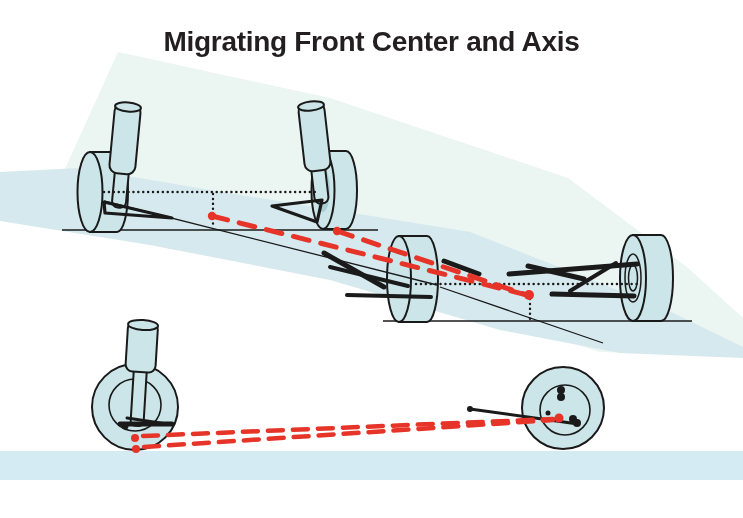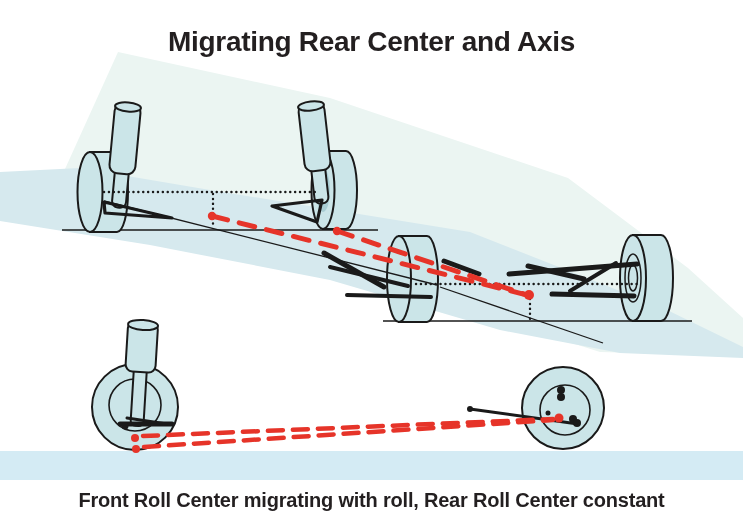--- a/index.html
+++ b/index.html
@@ -39,21 +39,21 @@
   .red-dash{stroke:var(--accent-red);stroke-width:5;stroke-dasharray:16 12;stroke-linecap:round;fill:none;}
   .red-dash-b{stroke:var(--accent-red);stroke-width:4.5;stroke-dasharray:15 10;stroke-linecap:round;fill:none;}
   .red-dot{fill:var(--accent-red);stroke:none;}
   .black-dot{fill:var(--outline);stroke:none;}
 </style>
 </head>
 <body>
 
 <div id="stage">
 
-  <div class="title">Migrating Rear Center and Axis</div>
+  <div class="title">Migrating Front Center and Axis</div>
 
   <svg width="743" height="518" viewBox="0 0 743 518">
 
     <polygon class="plane-wall" points="118,52 330,98 568,178 688,268 743,318 743,356 600,352 60,180"></polygon>
     <polygon class="plane-road" points="0,172 80,168 210,190 470,232 663,308 743,347 743,358 620,353 500,330 330,280 150,245 0,221"></polygon>
     <rect class="ground-band" x="0" y="451" width="743" height="29"></rect>
 
     <path class="ground-line" d="M62,230 H378"></path>
     <path class="ground-line" d="M383,321 H692"></path>
 
@@ -149,14 +149,13 @@
     </g>
 
     <g>
       <path class="red-dash-b" d="M143,436 L553,419"></path>
       <path class="red-dash-b" d="M144,447 L553,420"></path>
       <circle class="red-dot" cx="559" cy="418" r="4.5"></circle>
     </g>
 
   </svg>
 
-  <div class="caption">Front Roll Center migrating with roll, Rear Roll Center constant</div>
 </div>
 
 </body></html>

